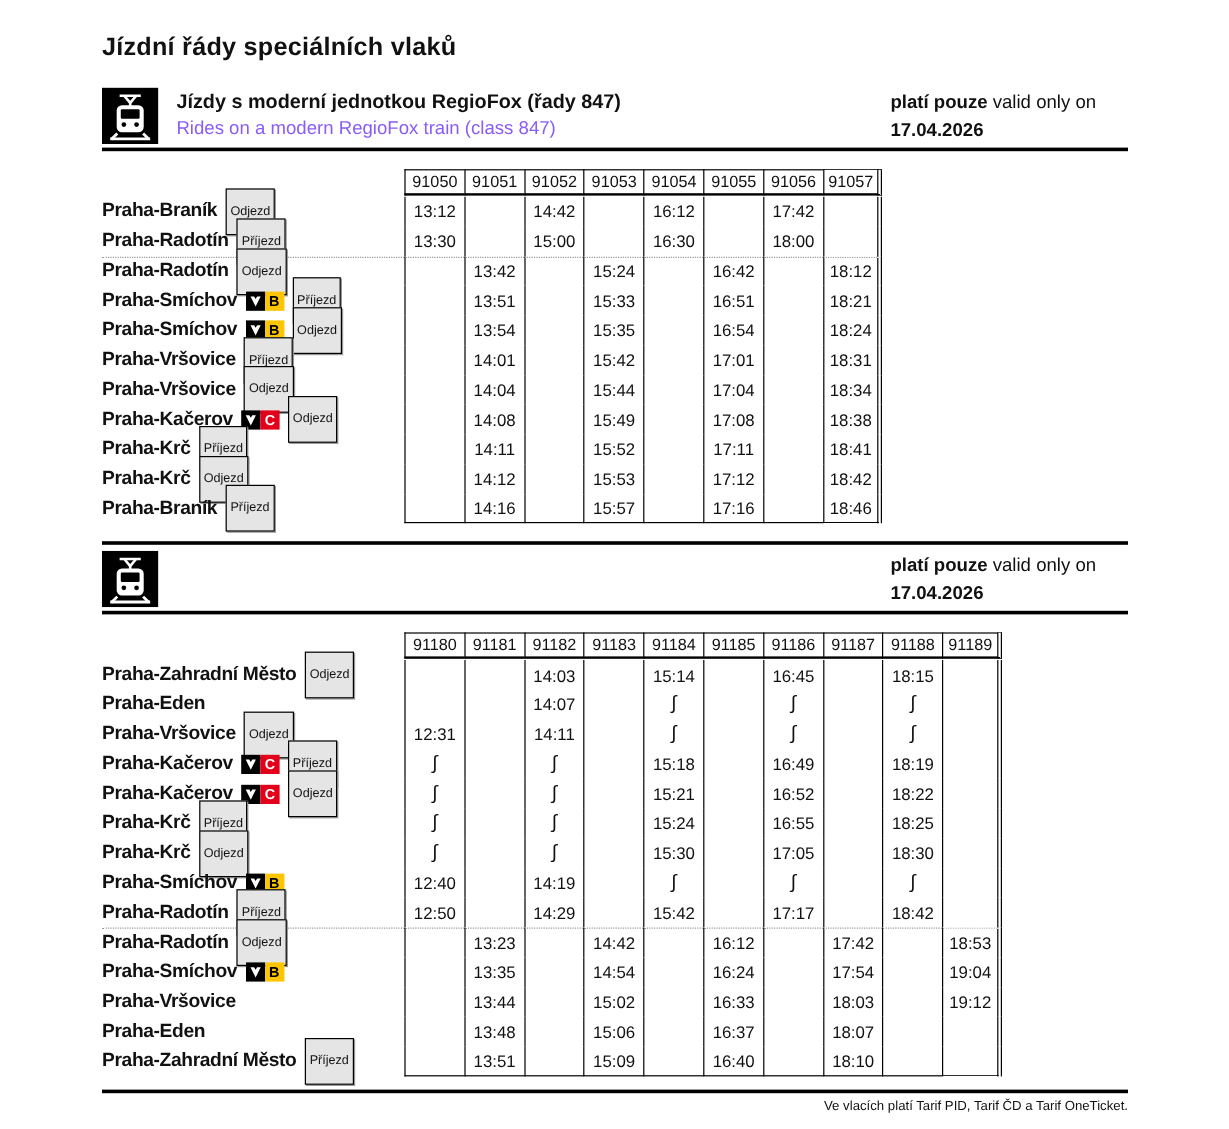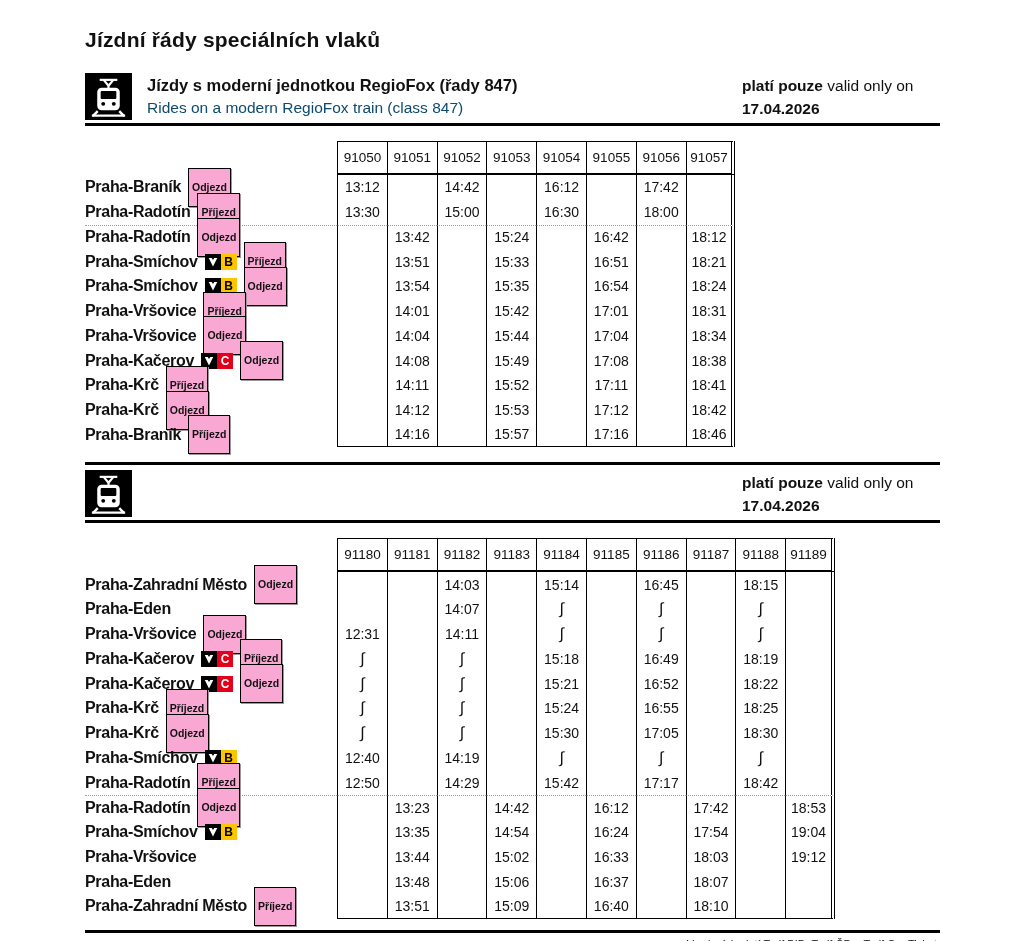--- a/index.html
+++ b/index.html
@@ -8,41 +8,41 @@
     font-family:"Liberation Sans", sans-serif;overflow:hidden;
   }
   .content{padding:28px 84px 0 85px;}
   .page-title{font-size:21px;font-weight:bold;letter-spacing:.2px;margin:0 0 21px 0;}
 
   
   .section-header{display:flex;align-items:flex-start;margin-top:5px;}
   .train-icon{width:47px;height:47px;flex:0 0 47px;}
   .section-titles{margin-left:15px;padding-top:1px;}
   .title-cs{font-size:16.5px;font-weight:bold;line-height:23px;}
-  .title-en{font-size:15.5px;line-height:22px;color:#0c4a6e;}
+  .title-en{font-size:15.5px;line-height:22px;color:#8b5cf6;}
   .validity{margin-left:auto;width:198px;font-size:15.5px;line-height:23px;padding-top:1px;}
   .validity b{font-weight:bold;}
   .hr3{border:none;border-top:3px solid #000;height:0;margin:0;}
   .hr-after-header{margin-top:3px;}
 
   
   .tt{display:grid;margin-top:15px;}
   .cell{display:flex;align-items:center;justify-content:center;height:24.75px;box-sizing:border-box;font-size:14px;}
-  .th{height:34px;font-size:13.5px;border-top:1.5px solid #000;border-bottom:2px solid #000;border-left:1px solid #000;}
+  .th{height:22px;font-size:13.5px;border-top:1.5px solid #000;border-bottom:2px solid #000;border-left:1px solid #000;}
   .th.fc{border-left:1.5px solid #000;}
   .th.lc{border-right:4px double #000;}
   .label-h{border:none;height:23px;}
   .td{border-left:1px solid #000;}
   .td.fc{border-left:1.5px solid #000;}
   .td.lc{border-right:4px double #000;}
   .td.bb{border-bottom:1.5px solid #000;}
   .dot{border-top:1px dotted #9a9a9a;}
   .label{justify-content:flex-start;gap:7px;padding-right:6px;align-items:center;}
   .station{font-size:16px;font-weight:bold;letter-spacing:-.3px;white-space:nowrap;}
-  .badge{font-size:10.5px;font-weight:bold;border:1px solid #000;background:#f9a8d4;
+  .badge{font-size:10.5px;font-weight:normal;border:1px solid #000;background:#e5e5e5;
          padding:12px 3px;line-height:13px;box-shadow:1px 1px 0 #999;white-space:nowrap;}
   .metro{display:inline-flex;}
   .m-logo{width:16px;height:16px;background:#000;display:flex;align-items:center;justify-content:center;}
   .m-line{width:16px;height:16px;font-size:12px;font-weight:bold;display:flex;align-items:center;justify-content:center;}
   .pass{font-size:16px;}
 
   .footer-rule{margin-top:11px;}
   .footer-note{text-align:right;font-size:11px;margin-top:5px;}
 </style>
 </head>

